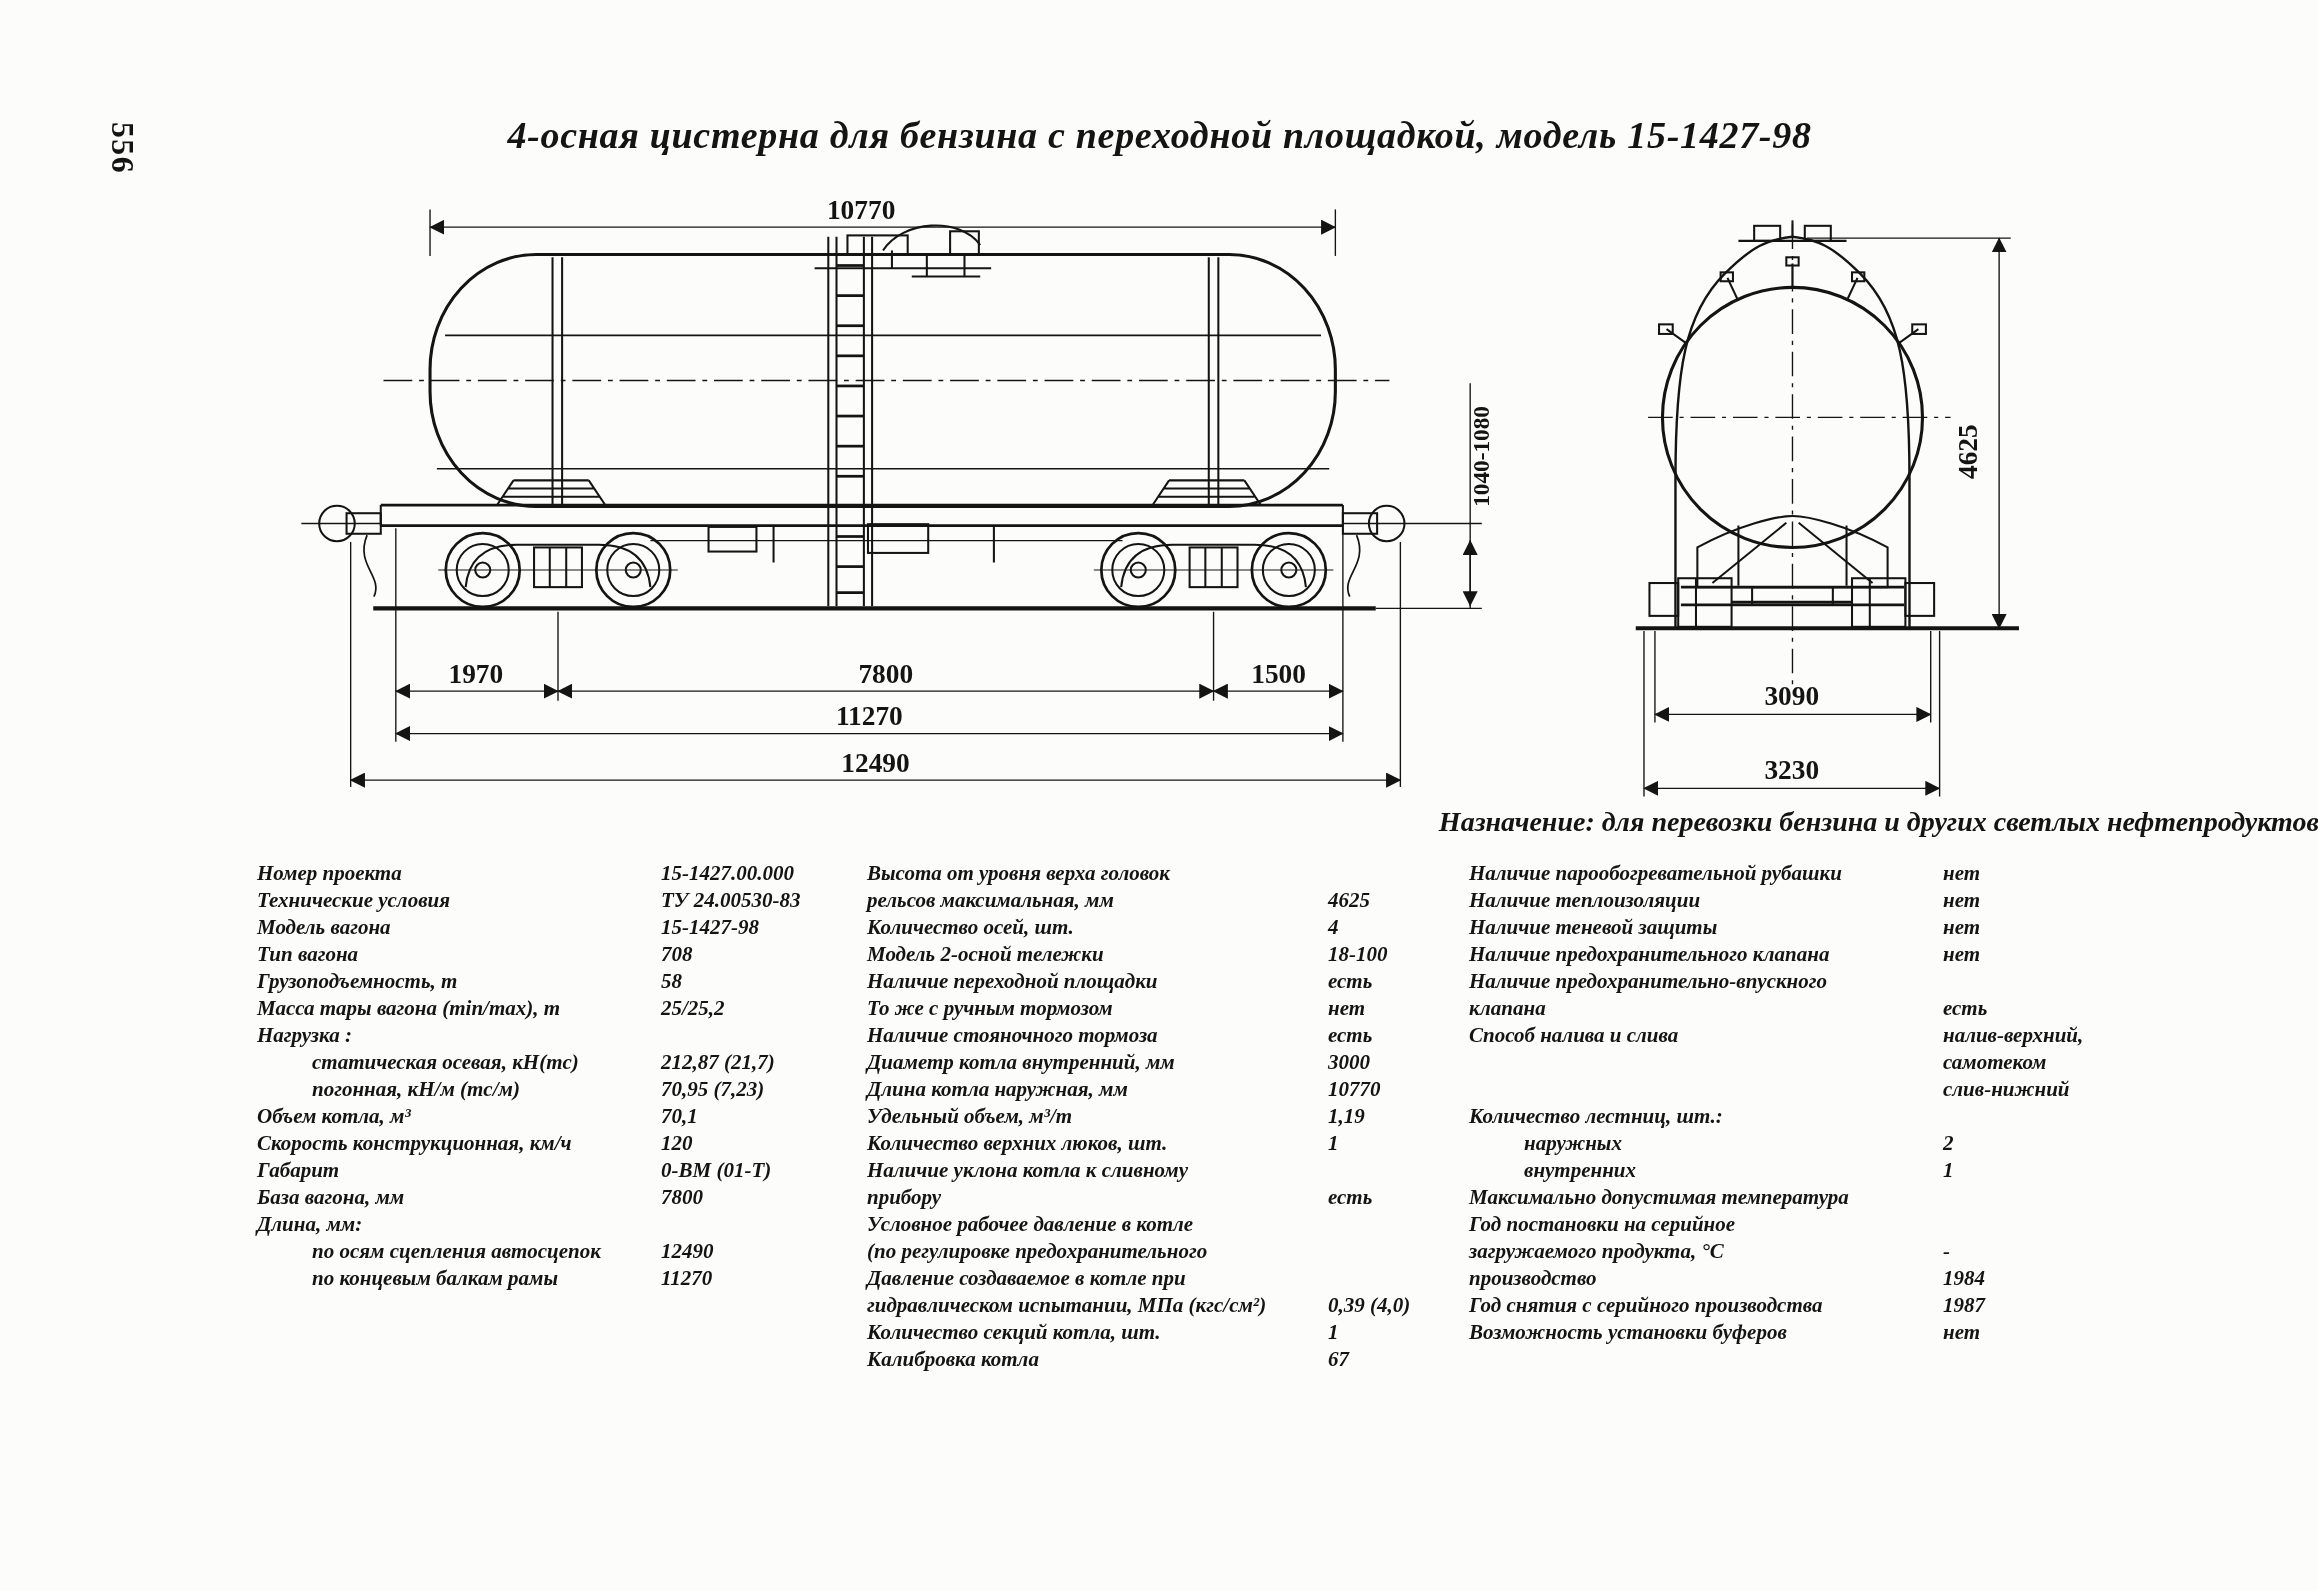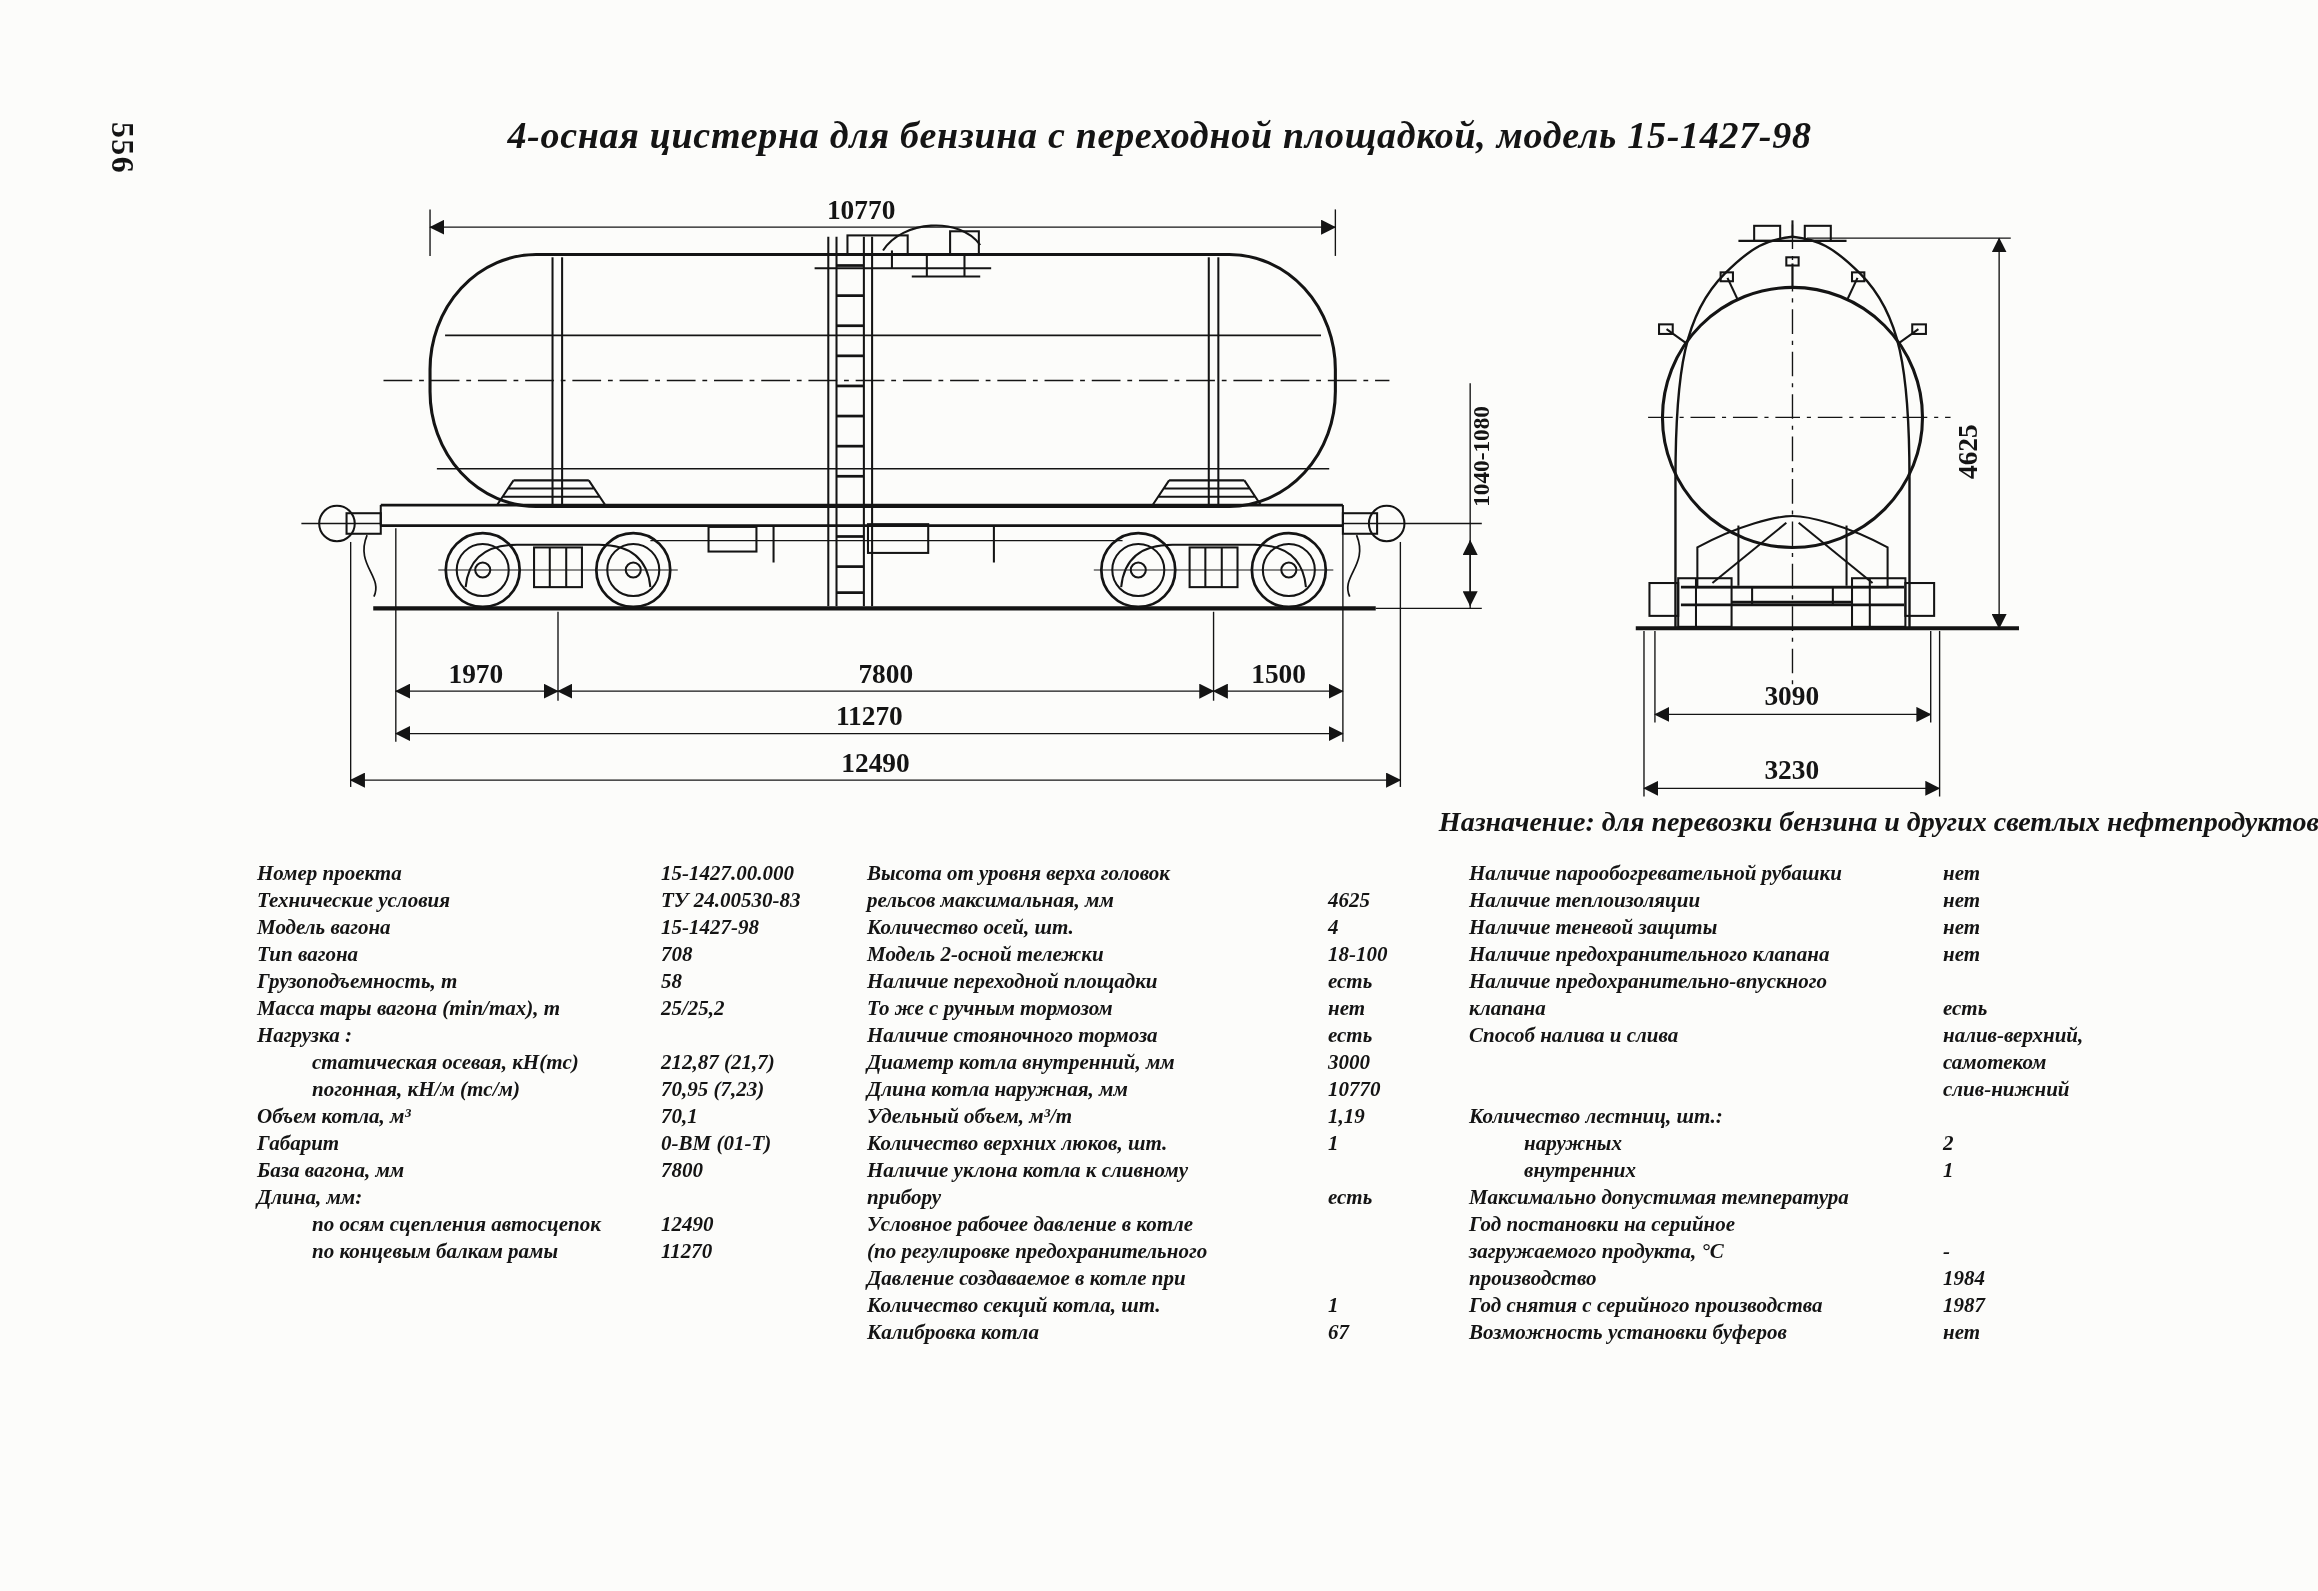--- a/index.html
+++ b/index.html
@@ -265,20 +265,21 @@
         <div class="spec-row"><span class="spec-label">Номер проекта</span><span class="spec-value">15-1427.00.000</span></div>
         <div class="spec-row"><span class="spec-label">Технические условия</span><span class="spec-value">ТУ 24.00530-83</span></div>
         <div class="spec-row"><span class="spec-label">Модель вагона</span><span class="spec-value">15-1427-98</span></div>
         <div class="spec-row"><span class="spec-label">Тип вагона</span><span class="spec-value">708</span></div>
         <div class="spec-row"><span class="spec-label">Грузоподъемность, т</span><span class="spec-value">58</span></div>
         <div class="spec-row"><span class="spec-label">Масса тары вагона (min/max), т</span><span class="spec-value">25/25,2</span></div>
         <div class="spec-row"><span class="spec-label">Нагрузка :</span><span class="spec-value"></span></div>
         <div class="spec-row indent"><span class="spec-label">статическая осевая, кН(тс)</span><span class="spec-value">212,87 (21,7)</span></div>
         <div class="spec-row indent"><span class="spec-label">погонная, кН/м (тс/м)</span><span class="spec-value">70,95 (7,23)</span></div>
         <div class="spec-row"><span class="spec-label">Объем котла, м³</span><span class="spec-value">70,1</span></div>
+        <div class="spec-row"><span class="spec-label">Скорость конструкционная, км/ч</span><span class="spec-value">120</span></div>
         <div class="spec-row"><span class="spec-label">Габарит</span><span class="spec-value">0-ВМ (01-Т)</span></div>
         <div class="spec-row"><span class="spec-label">База вагона, мм</span><span class="spec-value">7800</span></div>
         <div class="spec-row"><span class="spec-label">Длина, мм:</span><span class="spec-value"></span></div>
         <div class="spec-row indent"><span class="spec-label">по осям сцепления автосцепок</span><span class="spec-value">12490</span></div>
         <div class="spec-row indent"><span class="spec-label">по концевым балкам рамы</span><span class="spec-value">11270</span></div>
       </div>
     <div class="spec-col c2">
         <div class="spec-row"><span class="spec-label">Высота от уровня верха головок</span><span class="spec-value"></span></div>
         <div class="spec-row"><span class="spec-label">рельсов максимальная, мм</span><span class="spec-value">4625</span></div>
         <div class="spec-row"><span class="spec-label">Количество осей, шт.</span><span class="spec-value">4</span></div>
@@ -288,20 +289,21 @@
         <div class="spec-row"><span class="spec-label">Наличие стояночного тормоза</span><span class="spec-value">есть</span></div>
         <div class="spec-row"><span class="spec-label">Диаметр котла внутренний, мм</span><span class="spec-value">3000</span></div>
         <div class="spec-row"><span class="spec-label">Длина котла наружная, мм</span><span class="spec-value">10770</span></div>
         <div class="spec-row"><span class="spec-label">Удельный объем, м³/т</span><span class="spec-value">1,19</span></div>
         <div class="spec-row"><span class="spec-label">Количество верхних люков, шт.</span><span class="spec-value">1</span></div>
         <div class="spec-row"><span class="spec-label">Наличие уклона котла к сливному</span><span class="spec-value"></span></div>
         <div class="spec-row"><span class="spec-label">прибору</span><span class="spec-value">есть</span></div>
         <div class="spec-row"><span class="spec-label">Условное рабочее давление в котле</span><span class="spec-value"></span></div>
         <div class="spec-row"><span class="spec-label">(по регулировке предохранительного</span><span class="spec-value"></span></div>
         <div class="spec-row"><span class="spec-label">Давление создаваемое в котле при</span><span class="spec-value"></span></div>
+        <div class="spec-row"><span class="spec-label">гидравлическом испытании, МПа (кгс/см²)</span><span class="spec-value">0,39 (4,0)</span></div>
         <div class="spec-row"><span class="spec-label">Количество секций котла, шт.</span><span class="spec-value">1</span></div>
         <div class="spec-row"><span class="spec-label">Калибровка котла</span><span class="spec-value">67</span></div>
       </div>
     <div class="spec-col c3">
         <div class="spec-row"><span class="spec-label">Наличие парообогревательной рубашки</span><span class="spec-value">нет</span></div>
         <div class="spec-row"><span class="spec-label">Наличие теплоизоляции</span><span class="spec-value">нет</span></div>
         <div class="spec-row"><span class="spec-label">Наличие теневой защиты</span><span class="spec-value">нет</span></div>
         <div class="spec-row"><span class="spec-label">Наличие предохранительного клапана</span><span class="spec-value">нет</span></div>
         <div class="spec-row"><span class="spec-label">Наличие предохранительно-впускного</span><span class="spec-value"></span></div>
         <div class="spec-row"><span class="spec-label">клапана</span><span class="spec-value">есть</span></div>

